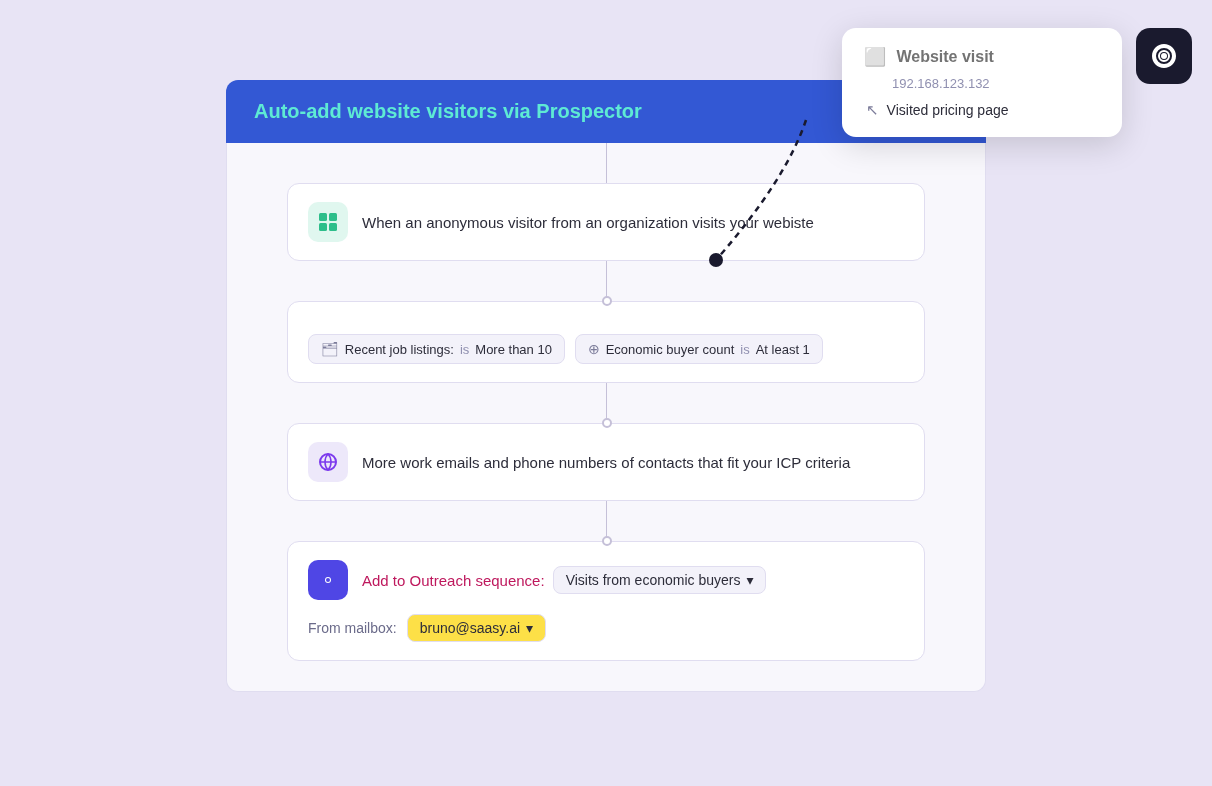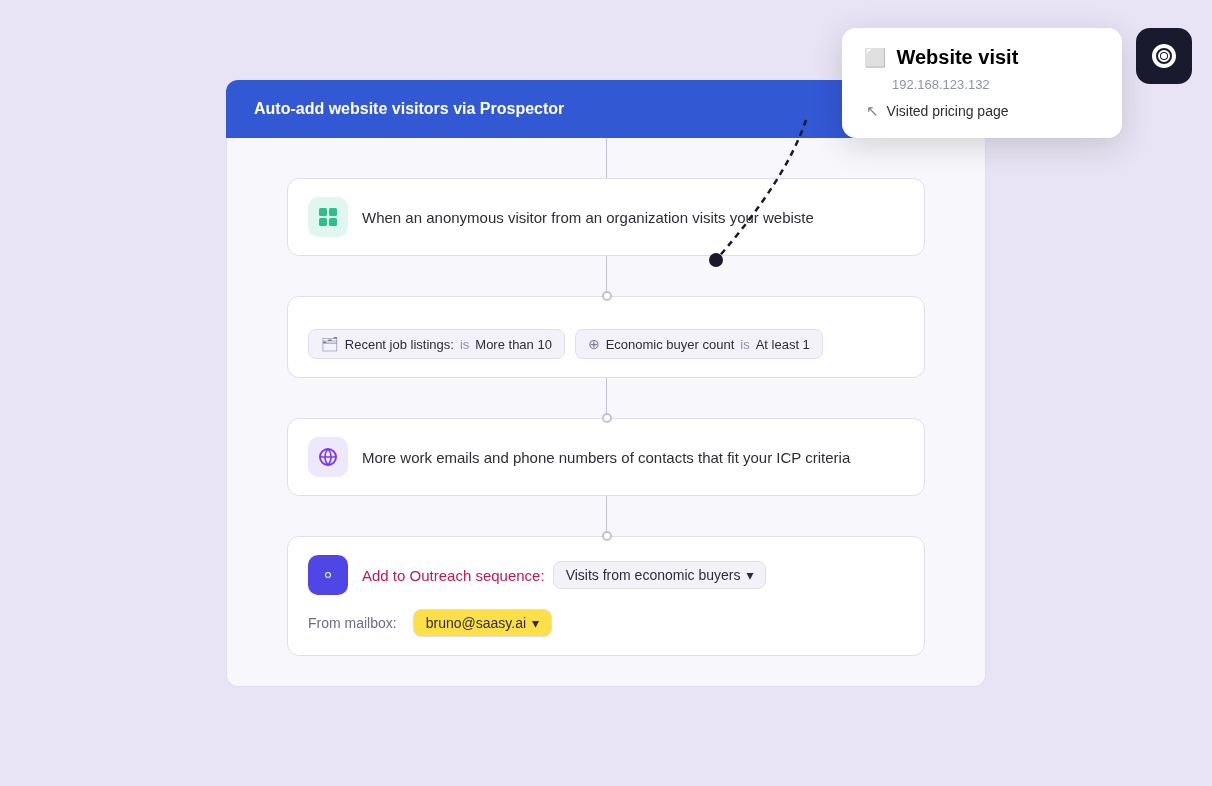--- a/index.html
+++ b/index.html
@@ -33,22 +33,22 @@
     
     .workflow-header {
       background: #3358d4;
       border-radius: 12px 12px 0 0;
       padding: 20px 28px;
       display: flex;
       align-items: center;
     }
 
     .workflow-title {
-      color: #ffffff;
-      font-size: 16px;
+      color: #5eead4;
+      font-size: 20px;
       font-weight: 600;
     }
 
     
     .steps-area {
       background: #f8f7fc;
       border: 1px solid #e0ddf0;
       border-top: none;
       border-radius: 0 0 12px 12px;
       padding: 0 60px 30px;
@@ -192,21 +192,21 @@
       color: #2d2d3a;
       display: flex;
       align-items: center;
       gap: 6px;
       cursor: pointer;
     }
 
     .from-mailbox-row {
       display: flex;
       align-items: center;
-      gap: 16px;
+      gap: 10px;
       margin-top: 14px;
     }
 
     .from-mailbox-label {
       font-size: 14px;
       color: #6b6b8a;
     }
 
     .mailbox-dropdown {
       background: #fde047;
@@ -240,23 +240,23 @@
       gap: 10px;
       margin-bottom: 8px;
     }
 
     .popup-icon {
       font-size: 18px;
       color: #3358d4;
     }
 
     .popup-title {
-      font-size: 20px;
+      font-size: 16px;
       font-weight: 700;
-      color: #000000;
+      color: #737373;
     }
 
     .popup-ip {
       font-size: 13px;
       color: #9090b0;
       margin-bottom: 10px;
       padding-left: 28px;
     }
 
     .popup-detail {

